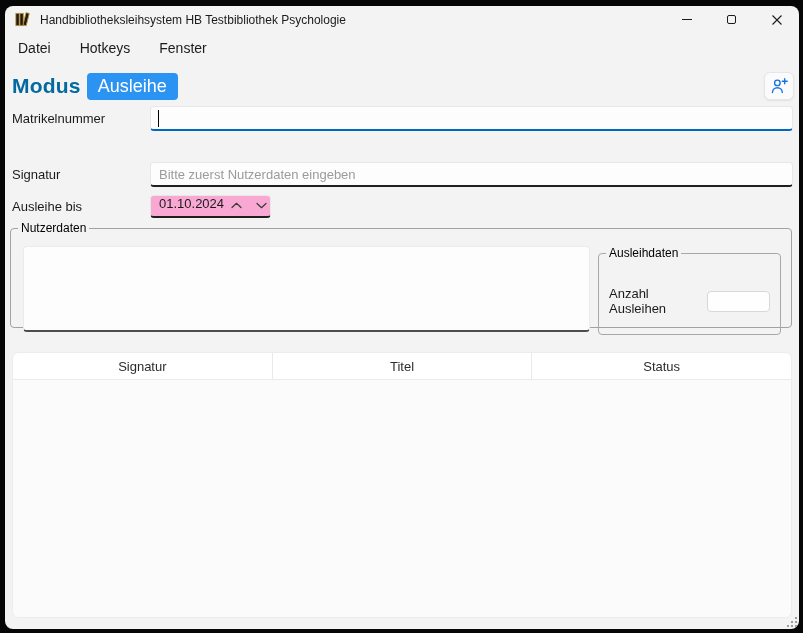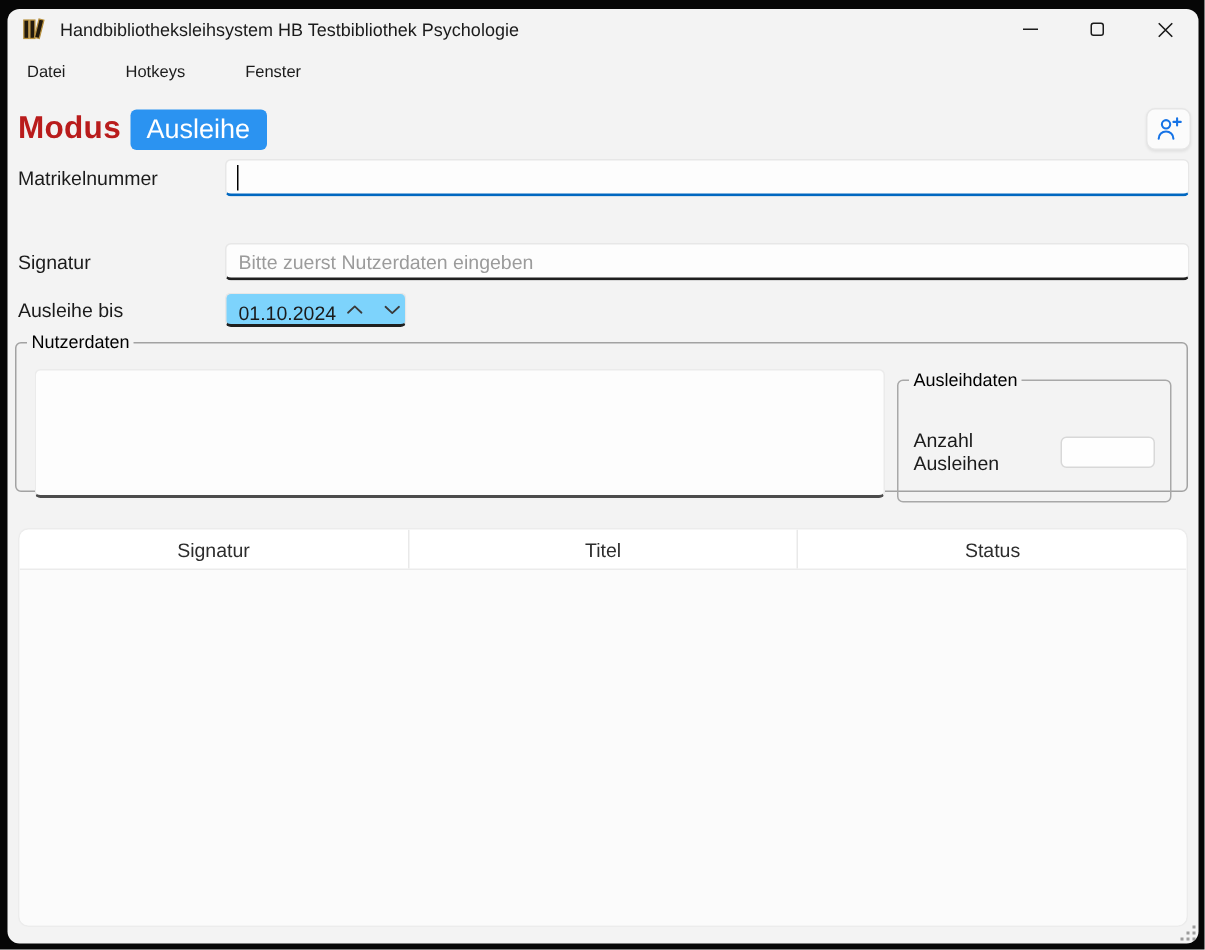--- a/index.html
+++ b/index.html
@@ -15,26 +15,26 @@
   .app-icon { width: 17px; height: 17px; display: inline-flex; }
   .title { font-size: 12px; margin-left: 9px; white-space: nowrap; }
   .controls { margin-left: auto; display: flex; height: 100%; }
   .ctrl { width: 45px; height: 100%; display: flex; align-items: center; justify-content: center; cursor: default; }
   .min-glyph { width: 10px; height: 1px; background: #1b1b1b; display: block; }
   .max-glyph { width: 9px; height: 9px; border: 1px solid #1b1b1b; border-radius: 2px; display: block; }
 
   
   .menubar { position: absolute; left: 0; top: 27px; width: 100%; height: 30px;
              display: flex; align-items: center; padding-left: 13px; }
-  .menu-item { font-size: 11px; margin-right: 40px; cursor: default; }
+  .menu-item { font-size: 14px; margin-right: 29px; cursor: default; }
 
   
   .modus-row { position: absolute; left: 7px; top: 64px; right: 5px; height: 32px;
                display: flex; align-items: center; }
-  .modus-heading { font-size: 21px; font-weight: 700; color: #b91c1c; letter-spacing: 0.2px; }
+  .modus-heading { font-size: 21px; font-weight: 700; color: #0369a1; letter-spacing: 0.2px; }
   .mode-button { margin-left: 6px; height: 27px; padding: 0 11px; border: none; border-radius: 4px;
                  background: #2b93f1; color: #fff; font-size: 18px; font-family: inherit; cursor: pointer; }
   .add-user-button { margin-left: auto; width: 30px; height: 28px; border: 1px solid #e6e6e6; border-radius: 6px;
                      background: #fbfbfb; box-shadow: 0 1px 2px rgba(0,0,0,0.07);
                      display: flex; align-items: center; justify-content: center; cursor: pointer; }
 
   
   .form-row { position: absolute; left: 7px; right: 6px; height: 25px; display: flex; align-items: center; }
   .form-row .flabel { width: 138px; font-size: 13px; flex: 0 0 auto; }
   .row-matrikel { top: 100px; }
@@ -43,21 +43,21 @@
   .row-datum    { top: 189px; height: 23px; }
 
   .field { position: relative; flex: 1; height: 25px; background: #fdfdfd;
            border: 1px solid #e7e7e7; border-bottom: 2px solid #1f1f1f; border-radius: 4px; }
   .field.focused { border-bottom-color: #0067c0; }
   .field input { width: 100%; height: 100%; border: none; outline: none; background: transparent;
                  font-size: 13px; font-family: inherit; padding: 0 8px; color: #1d4ed8; }
   .field input::placeholder { color: #9b9b9b; opacity: 1; }
   .caret { position: absolute; left: 7px; top: 3px; width: 1px; height: 17px; background: #000; }
 
-  .spinner { display: flex; align-items: flex-end; width: 121px; height: 23px; background: #7dd3fc;
+  .spinner { display: flex; align-items: flex-start; width: 121px; height: 23px; background: #f9a8d4;
              border: 1px solid #e7e7e7; border-bottom: 2px solid #1f1f1f; border-radius: 4px; flex: 0 0 auto; }
   .spinner .value { font-size: 13px; padding-left: 8px; }
   .spin-btns { margin-left: auto; display: flex; }
   .spin-btn { width: 25px; height: 19px; display: flex; align-items: center; justify-content: center;
               background: transparent; border: none; cursor: pointer; }
 
   
   .groupbox { position: absolute; border: 1px solid #a2a2a2; border-radius: 4px; }
   .gb-legend { position: absolute; top: -8px; left: 7px; background: #f3f3f3; padding: 0 3px;
                font-size: 12px; line-height: 15px; color: #000; }

